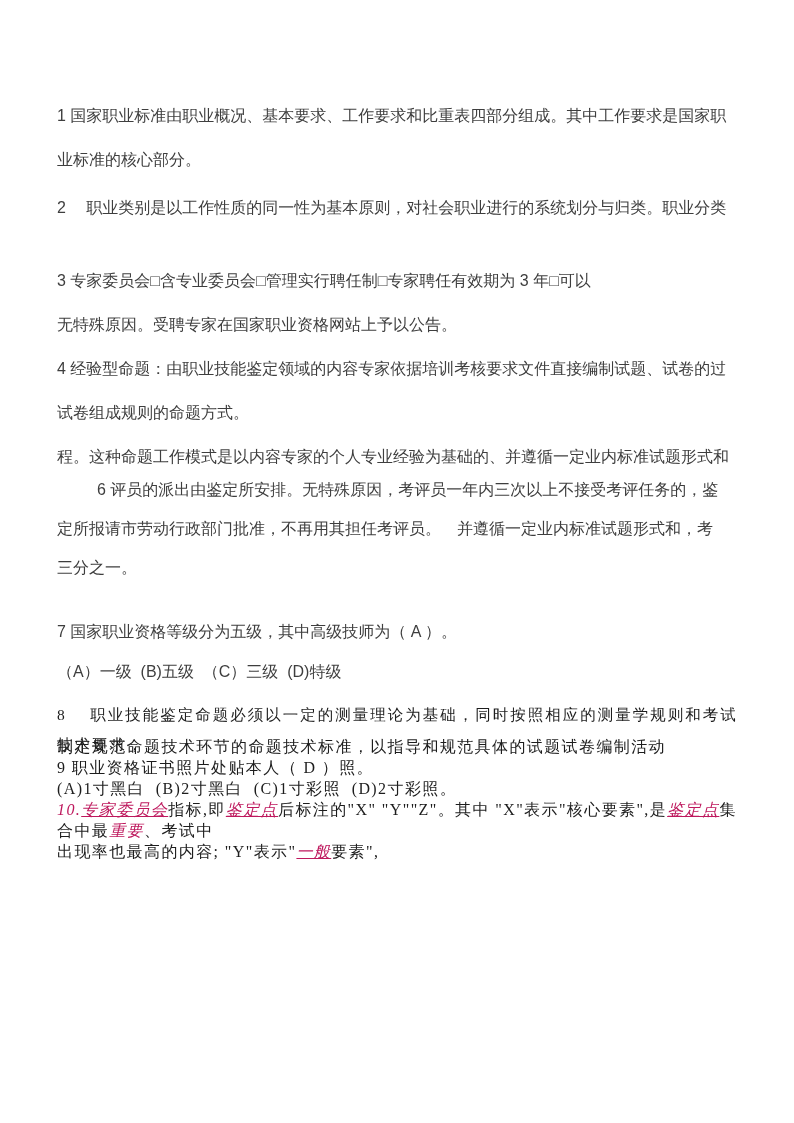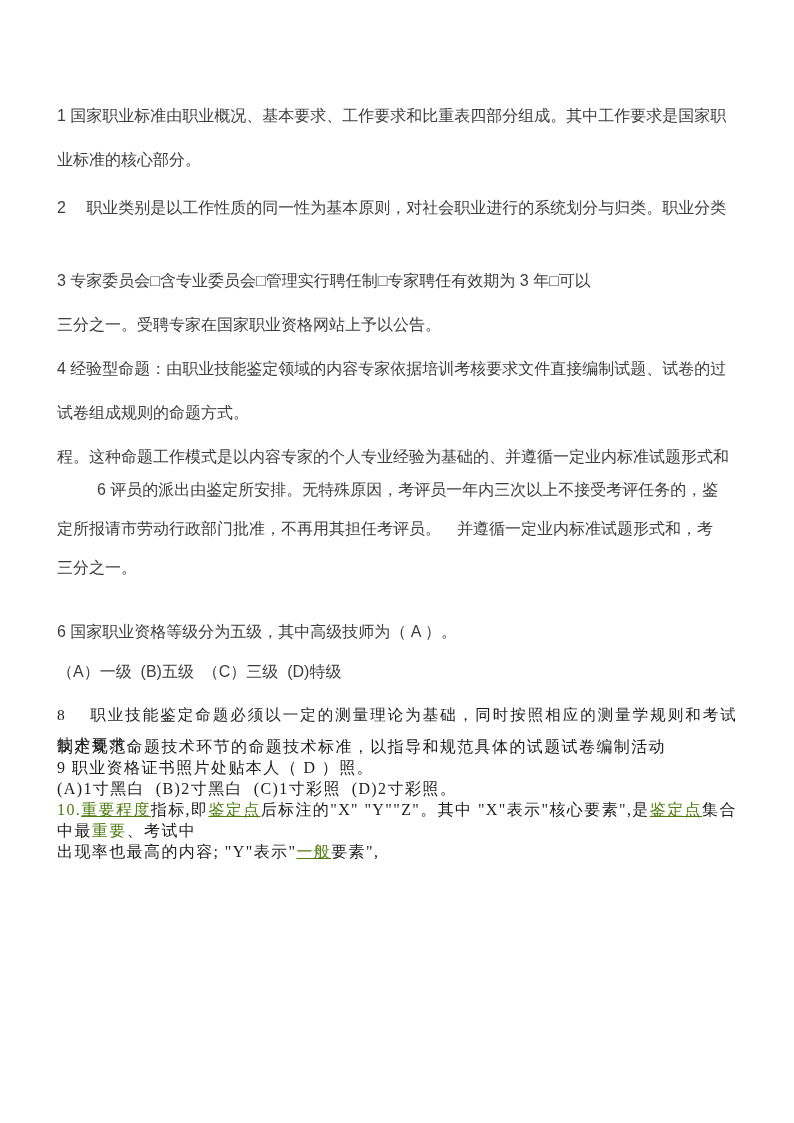--- a/index.html
+++ b/index.html
@@ -18,64 +18,64 @@
   .hei .line{line-height:44px;}
   .lh39 .line{line-height:39px;}
   .lh40 .line{line-height:40px;}
   
   .song{color:#1d1d1d;font-family:"Liberation Serif","DejaVu Serif",serif;}
   .song-lg{font-size:15.5px;letter-spacing:2px;}
   .song-lg .line{line-height:30px;}
   .song-sm{font-size:16px;letter-spacing:1.4px;}
   .song-sm .line{line-height:21px;}
   .indent1{padding-left:40px;}
-  .red{color:#4d7c0f;}
+  .red{color:#be185d;font-style:italic;}
   .u{text-decoration:underline;}
 </style>
 </head>
 <body>
 
 <div class="page">
 
   <div class="para hei" style="top:94px">
     <div class="line">1 国家职业标准由职业概况、基本要求、工作要求和比重表四部分组成。其中工作要求是国家职</div>
     <div class="line">业标准的核心部分。</div>
   </div>
 
   <div class="para hei" style="top:186px">
     <div class="line">2　 职业类别是以工作性质的同一性为基本原则，对社会职业进行的系统划分与归类。职业分类</div>
   </div>
 
   <div class="para hei" style="top:259px">
     <div class="line">3 专家委员会□含专业委员会□管理实行聘任制□专家聘任有效期为 3 年□可以</div>
-    <div class="line">三分之一。受聘专家在国家职业资格网站上予以公告。</div>
+    <div class="line">无特殊原因。受聘专家在国家职业资格网站上予以公告。</div>
   </div>
 
   <div class="para hei" style="top:347px">
     <div class="line">4 经验型命题：由职业技能鉴定领域的内容专家依据培训考核要求文件直接编制试题、试卷的过</div>
     <div class="line">试卷组成规则的命题方式。</div>
     <div class="line">程。这种命题工作模式是以内容专家的个人专业经验为基础的、并遵循一定业内标准试题形式和</div>
   </div>
 
   <div class="para hei lh39" style="top:470px">
     <div class="line indent1">6 评员的派出由鉴定所安排。无特殊原因，考评员一年内三次以上不接受考评任务的，鉴</div>
     <div class="line">定所报请市劳动行政部门批准，不再用其担任考评员。　并遵循一定业内标准试题形式和，考</div>
     <div class="line">三分之一。</div>
   </div>
 
   <div class="para hei lh40" style="top:612px">
-    <div class="line">6 国家职业资格等级分为五级，其中高级技师为（ A ）。</div>
+    <div class="line">7 国家职业资格等级分为五级，其中高级技师为（ A ）。</div>
     <div class="line">（A）一级  (B)五级  （C）三级  (D)特级</div>
   </div>
 
   <div class="para song song-lg" style="top:700px">
     <div class="line">8　 职业技能鉴定命题必须以一定的测量理论为基础，同时按照相应的测量学规则和考试技术要求，</div>
   </div>
 
   <div class="para song song-sm" style="top:736px">
     <div class="line">制定规范命题技术环节的命题技术标准，以指导和规范具体的试题试卷编制活动</div>
     <div class="line">9 职业资格证书照片处贴本人（ D ）照。</div>
     <div class="line">(A)1寸黑白  (B)2寸黑白  (C)1寸彩照  (D)2寸彩照。</div>
-    <div class="line"><span class="red">10.</span><span class="red u">重要程度</span><span>指标,即</span><span class="red u">鉴定点</span><span>后标注的"X" "Y""Z"。其中 "X"表示"核心要素",是</span><span class="red u">鉴定点</span><span>集合中最</span><span class="red">重要</span><span>、考试中</span></div>
+    <div class="line"><span class="red">10.</span><span class="red u">专家委员会</span><span>指标,即</span><span class="red u">鉴定点</span><span>后标注的"X" "Y""Z"。其中 "X"表示"核心要素",是</span><span class="red u">鉴定点</span><span>集合中最</span><span class="red">重要</span><span>、考试中</span></div>
     <div class="line"><span>出现率也最高的内容; "Y"表示"</span><span class="red u">一般</span><span>要素",</span></div>
   </div>
 
 </div>
 
 </body></html>

